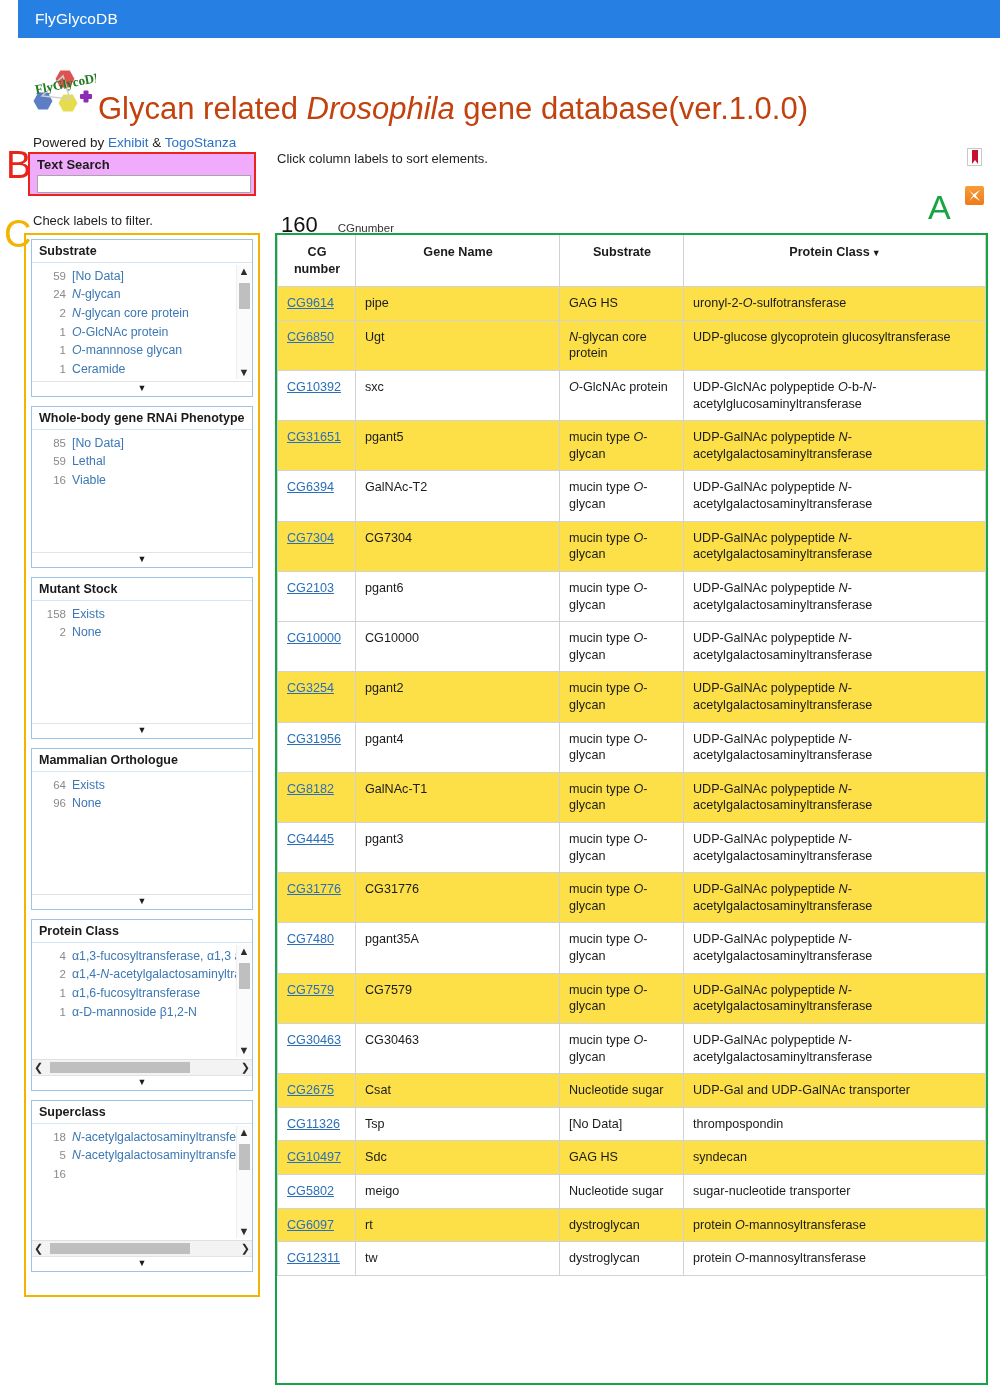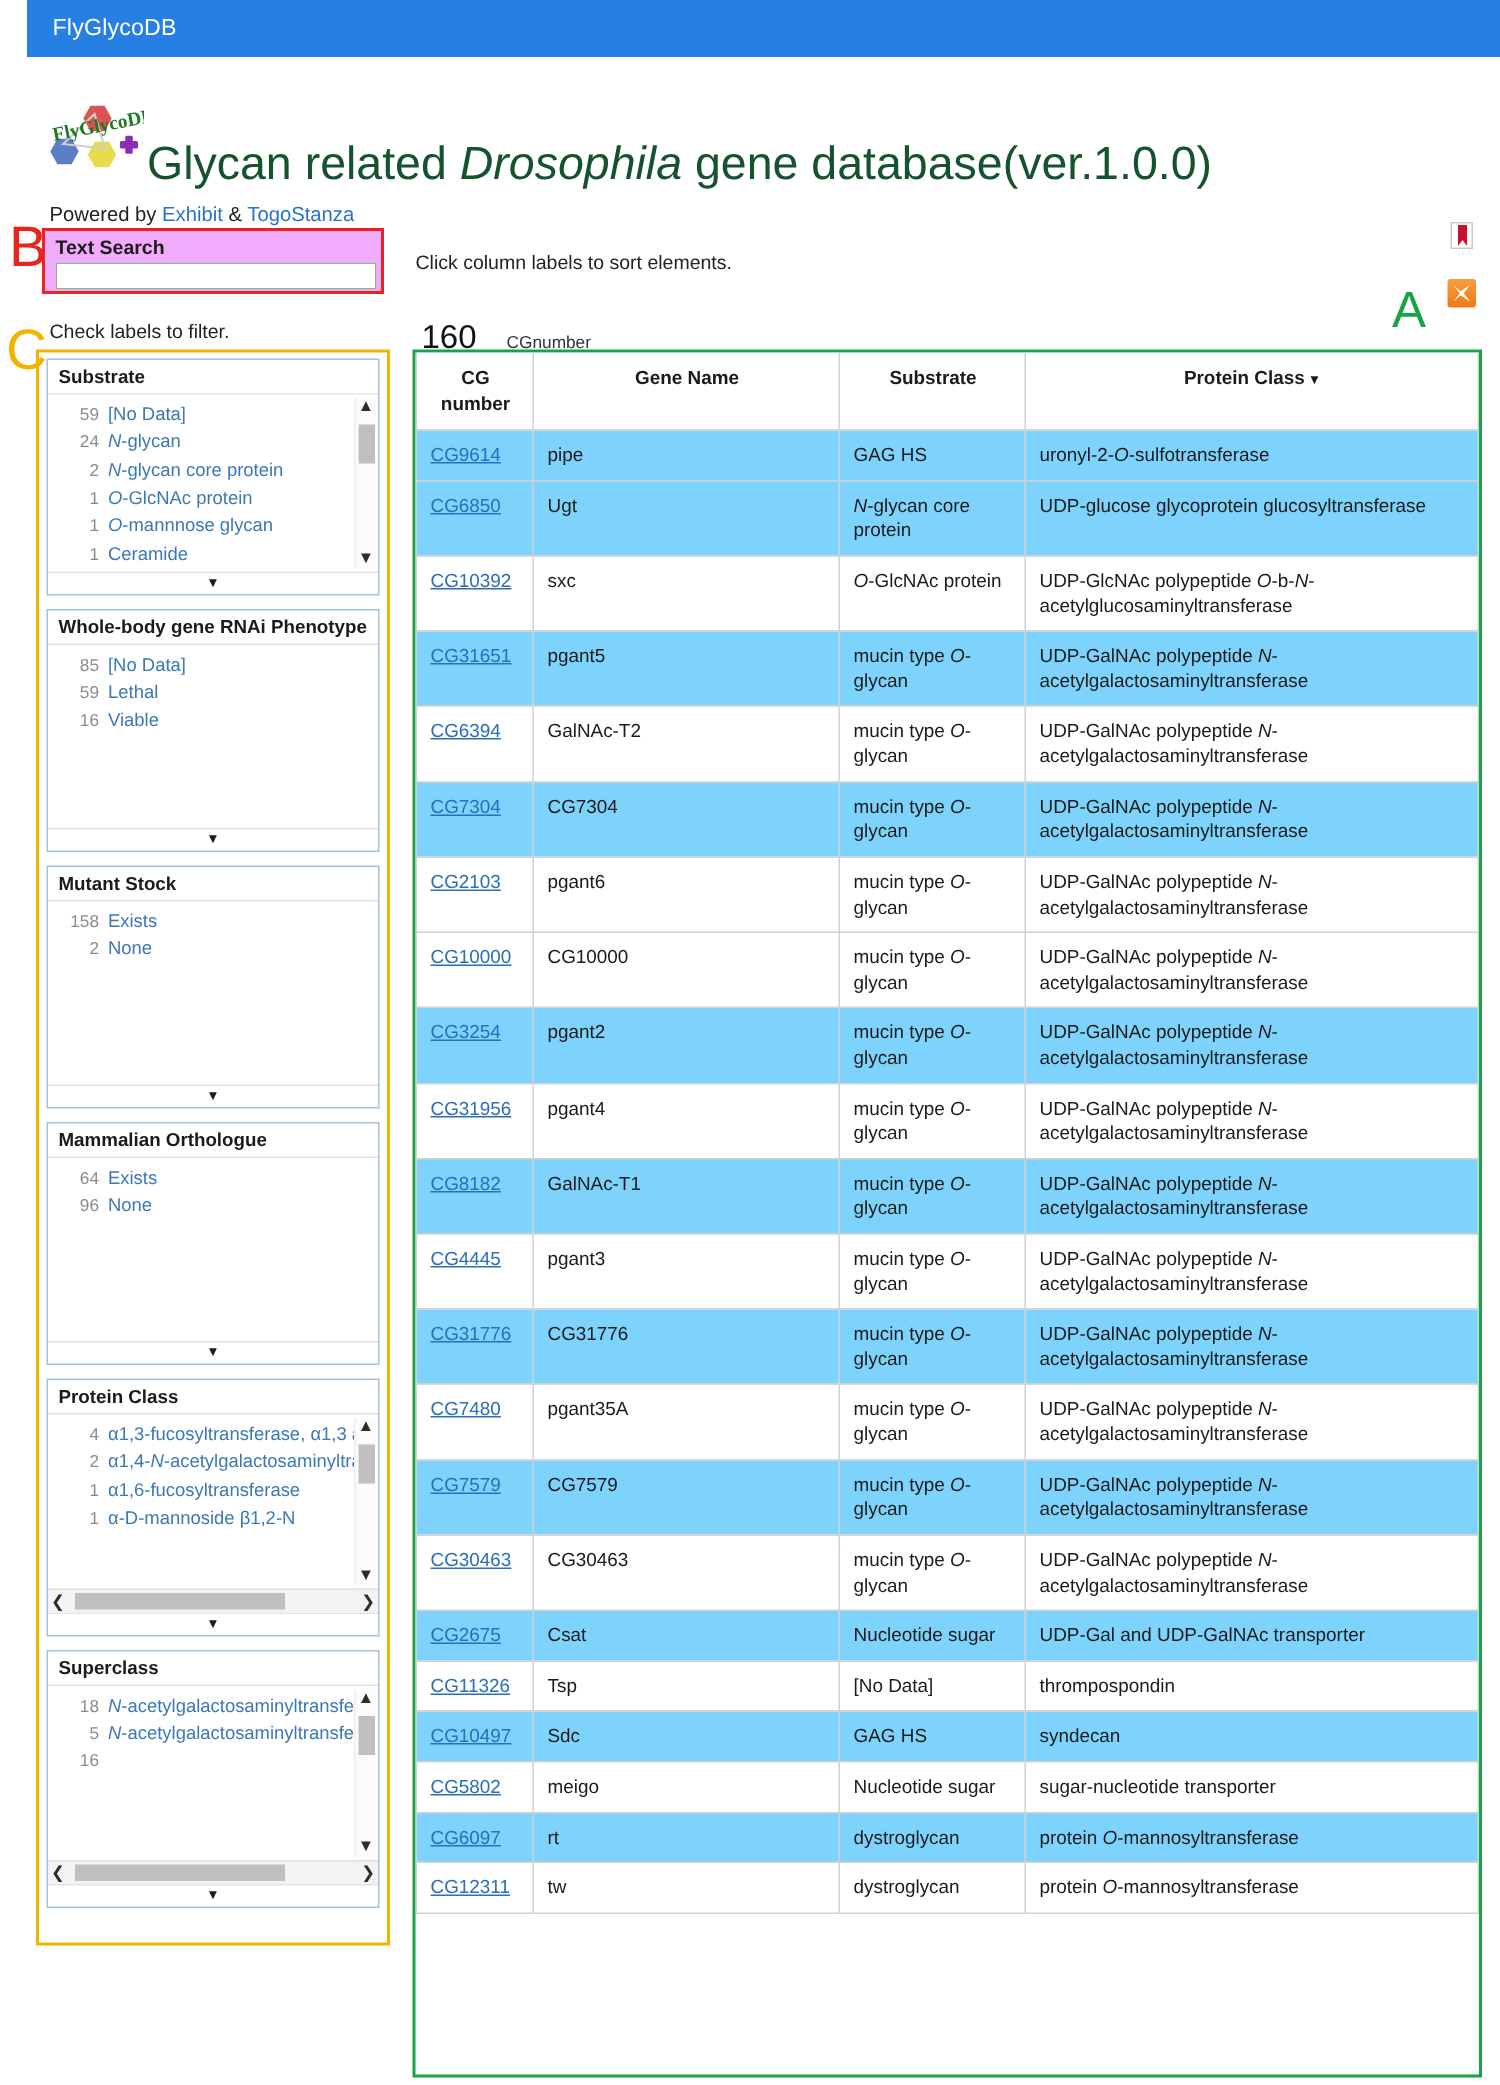--- a/index.html
+++ b/index.html
@@ -20,21 +20,21 @@
     font-size: 15.5px; letter-spacing: .1px;
   }
 
   
   .titlerow {
     position: absolute; left: 30px; top: 62px;
     display: flex; align-items: center; height: 62px;
   }
   .logo { width: 66px; height: 55px; position: relative; flex: none; margin-right: 2px; }
   .title-text {
-    font-size: 31px; color: #14532d; font-weight: 400; white-space: nowrap;
+    font-size: 31px; color: #c2410c; font-weight: 400; white-space: nowrap;
     font-family: "Liberation Sans", sans-serif;
     margin-top: 31px;
   }
   .title-text i { font-style: italic; }
 
   .powered {
     position: absolute; left: 33px; top: 135px;
     font-size: 13.5px; color: #222;
   }
   .powered a { color: #2a72c8; text-decoration: none; }
@@ -107,21 +107,21 @@
   
   .hscroll {
     height: 16px; background: #f3f3f3; border-top: 1px solid #e0e0e0;
     display: flex; align-items: center; justify-content: space-between;
     padding: 0 2px; position: relative;
   }
   .hscroll .arr { font-size: 11px; color: #2d2d2d; }
   .hthumb { position: absolute; left: 18px; width: 140px; height: 11px; background: #bfbfbf; }
 
   
-  .sorthint { position: absolute; left: 277px; top: 167px; font-size: 13px; color: #222; }
+  .sorthint { position: absolute; left: 277px; top: 151px; font-size: 13px; color: #222; }
   .countline { position: absolute; left: 281px; top: 212px; }
   .countline .num { font-size: 22px; color: #111; }
   .countline .unit { font-size: 11.5px; color: #333; margin-left: 20px; }
   .bookmark-icon {
     position: absolute; left: 967px; top: 148px; width: 15px; height: 18px;
     background: #fff; border: 1px solid #c9c9c9;
   }
   .bookmark-icon::after {
     content: ""; position: absolute; left: 4px; top: 1px; width: 6px; height: 14px;
     background: #c8102e;
@@ -149,21 +149,21 @@
     line-height: 1.32;
   }
   table.results th {
     font-weight: bold; font-size: 12.6px; background: #fff;
     border-top: none; padding-top: 9px; padding-bottom: 9px;
   }
   table.results td.c0 { width: 78px; }
   table.results td.c1, th.c1 { width: 204px; }
   table.results td.c2, th.c2 { width: 124px; }
   th.c0 { width: 78px; }
-  tr.alt td { background: #7dd3fc; }
+  tr.alt td { background: #fde047; }
   td.c0 a { color: #2a6fb8; text-decoration: underline; }
   em { font-style: italic; }
   .caret { font-size: 9px; margin-left: 2px; }
 </style>
 </head>
 <body>
 
 <div id="page">
 
   <div class="topbar">

